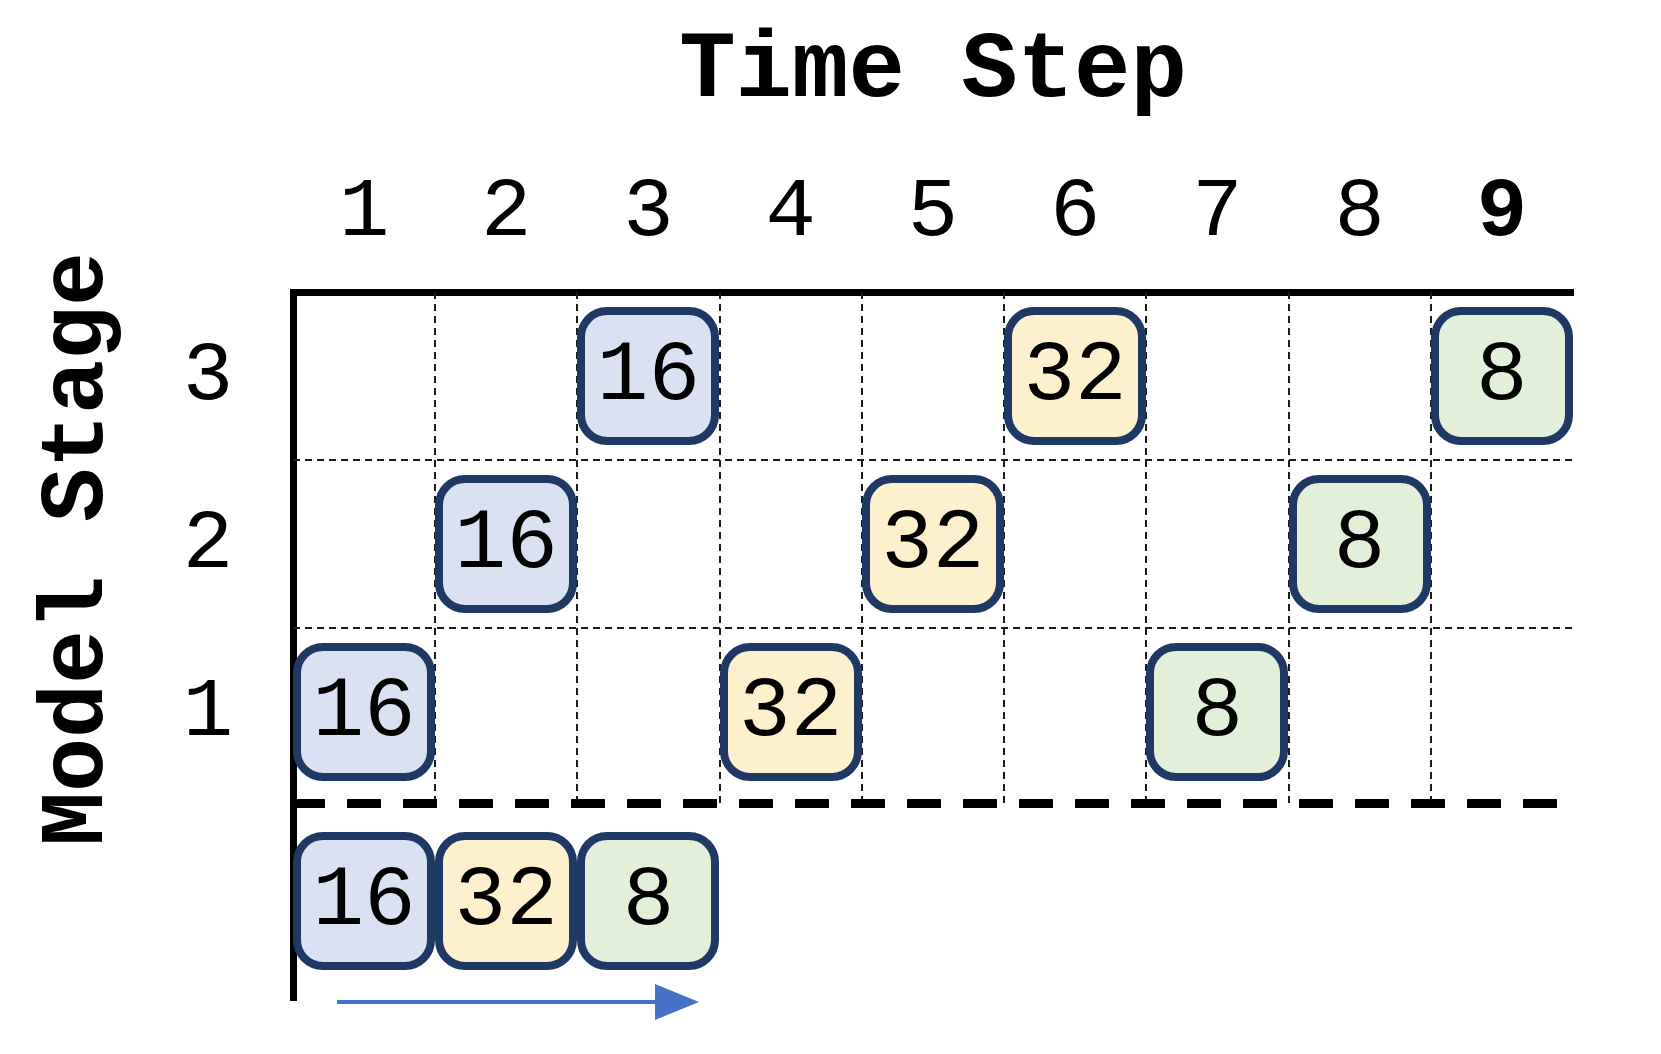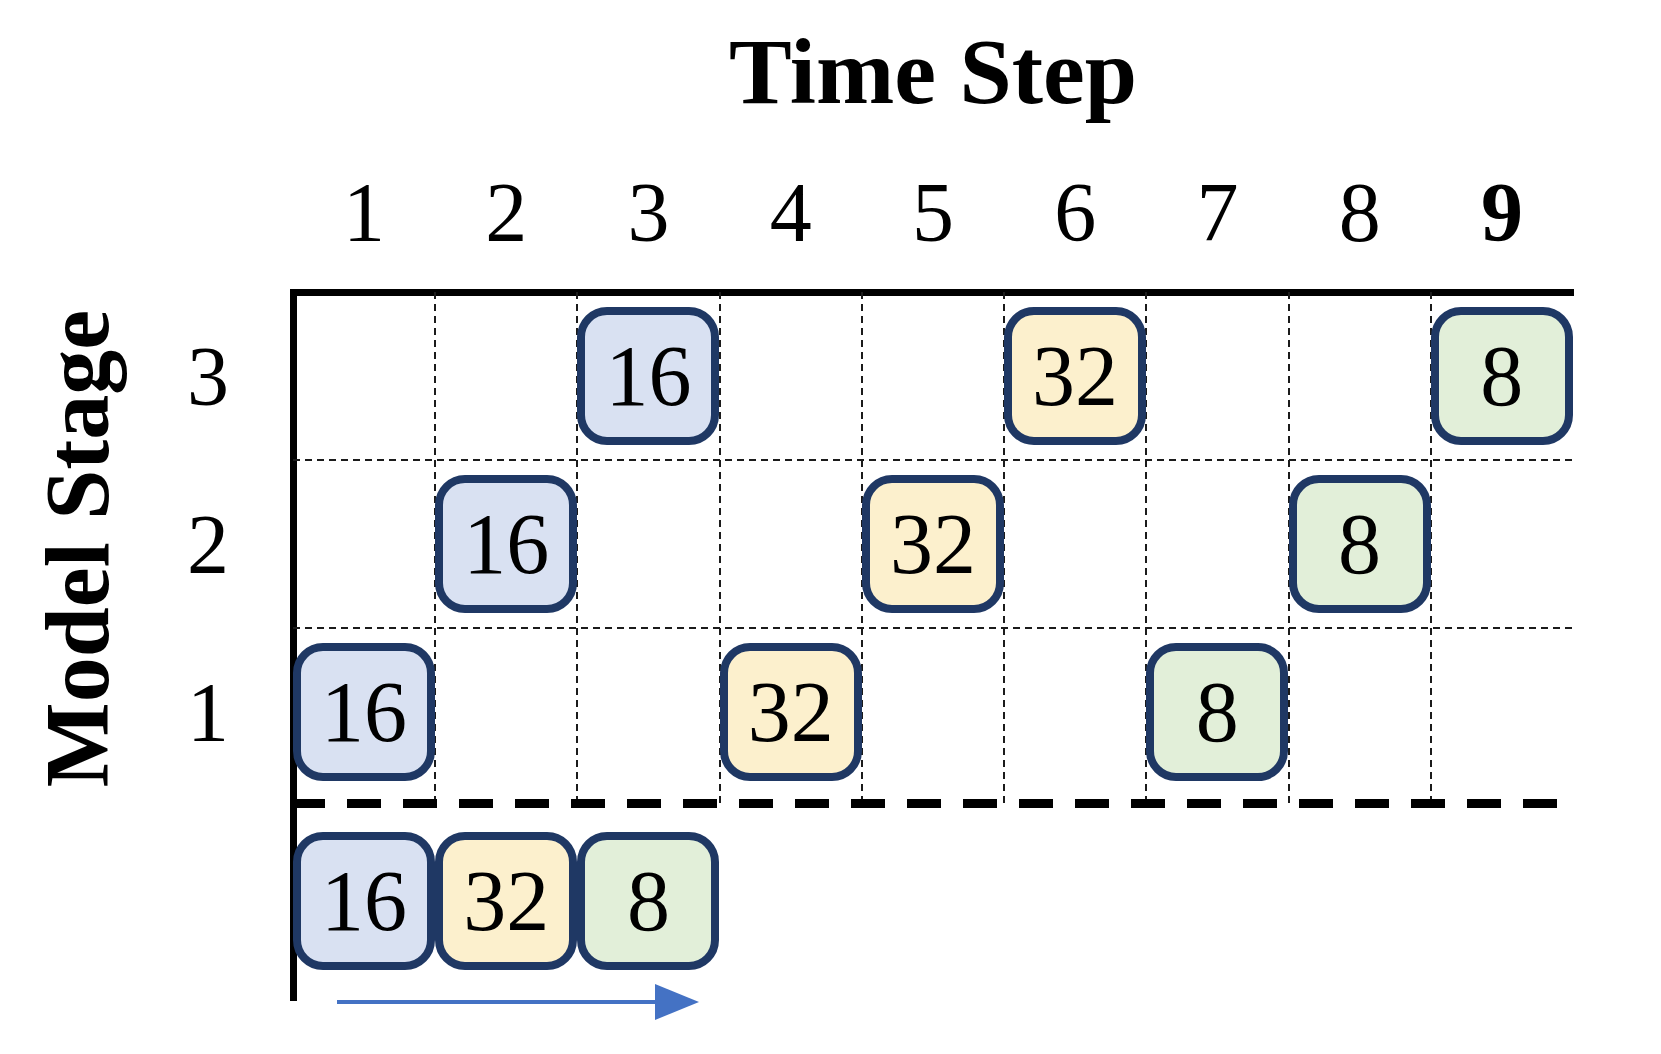--- a/index.html
+++ b/index.html
@@ -2,21 +2,21 @@
 <html><head>
 <meta charset="utf-8">
 <style>
   html, body { margin: 0; padding: 0; background: #ffffff; }
   #stage {
     position: relative;
     width: 1661px;
     height: 1054px;
     background: #ffffff;
     overflow: hidden;
-    font-family: Liberation Serif, serif;
+    font-family: Liberation Mono, monospace;
     color: #000000;
   }
   .abs { position: absolute; }
 
   .title {
     left: 293px; top: 22px; width: 1280px;
     text-align: center;
     font-size: 94px; font-weight: 700; line-height: 1.05;
   }
 

